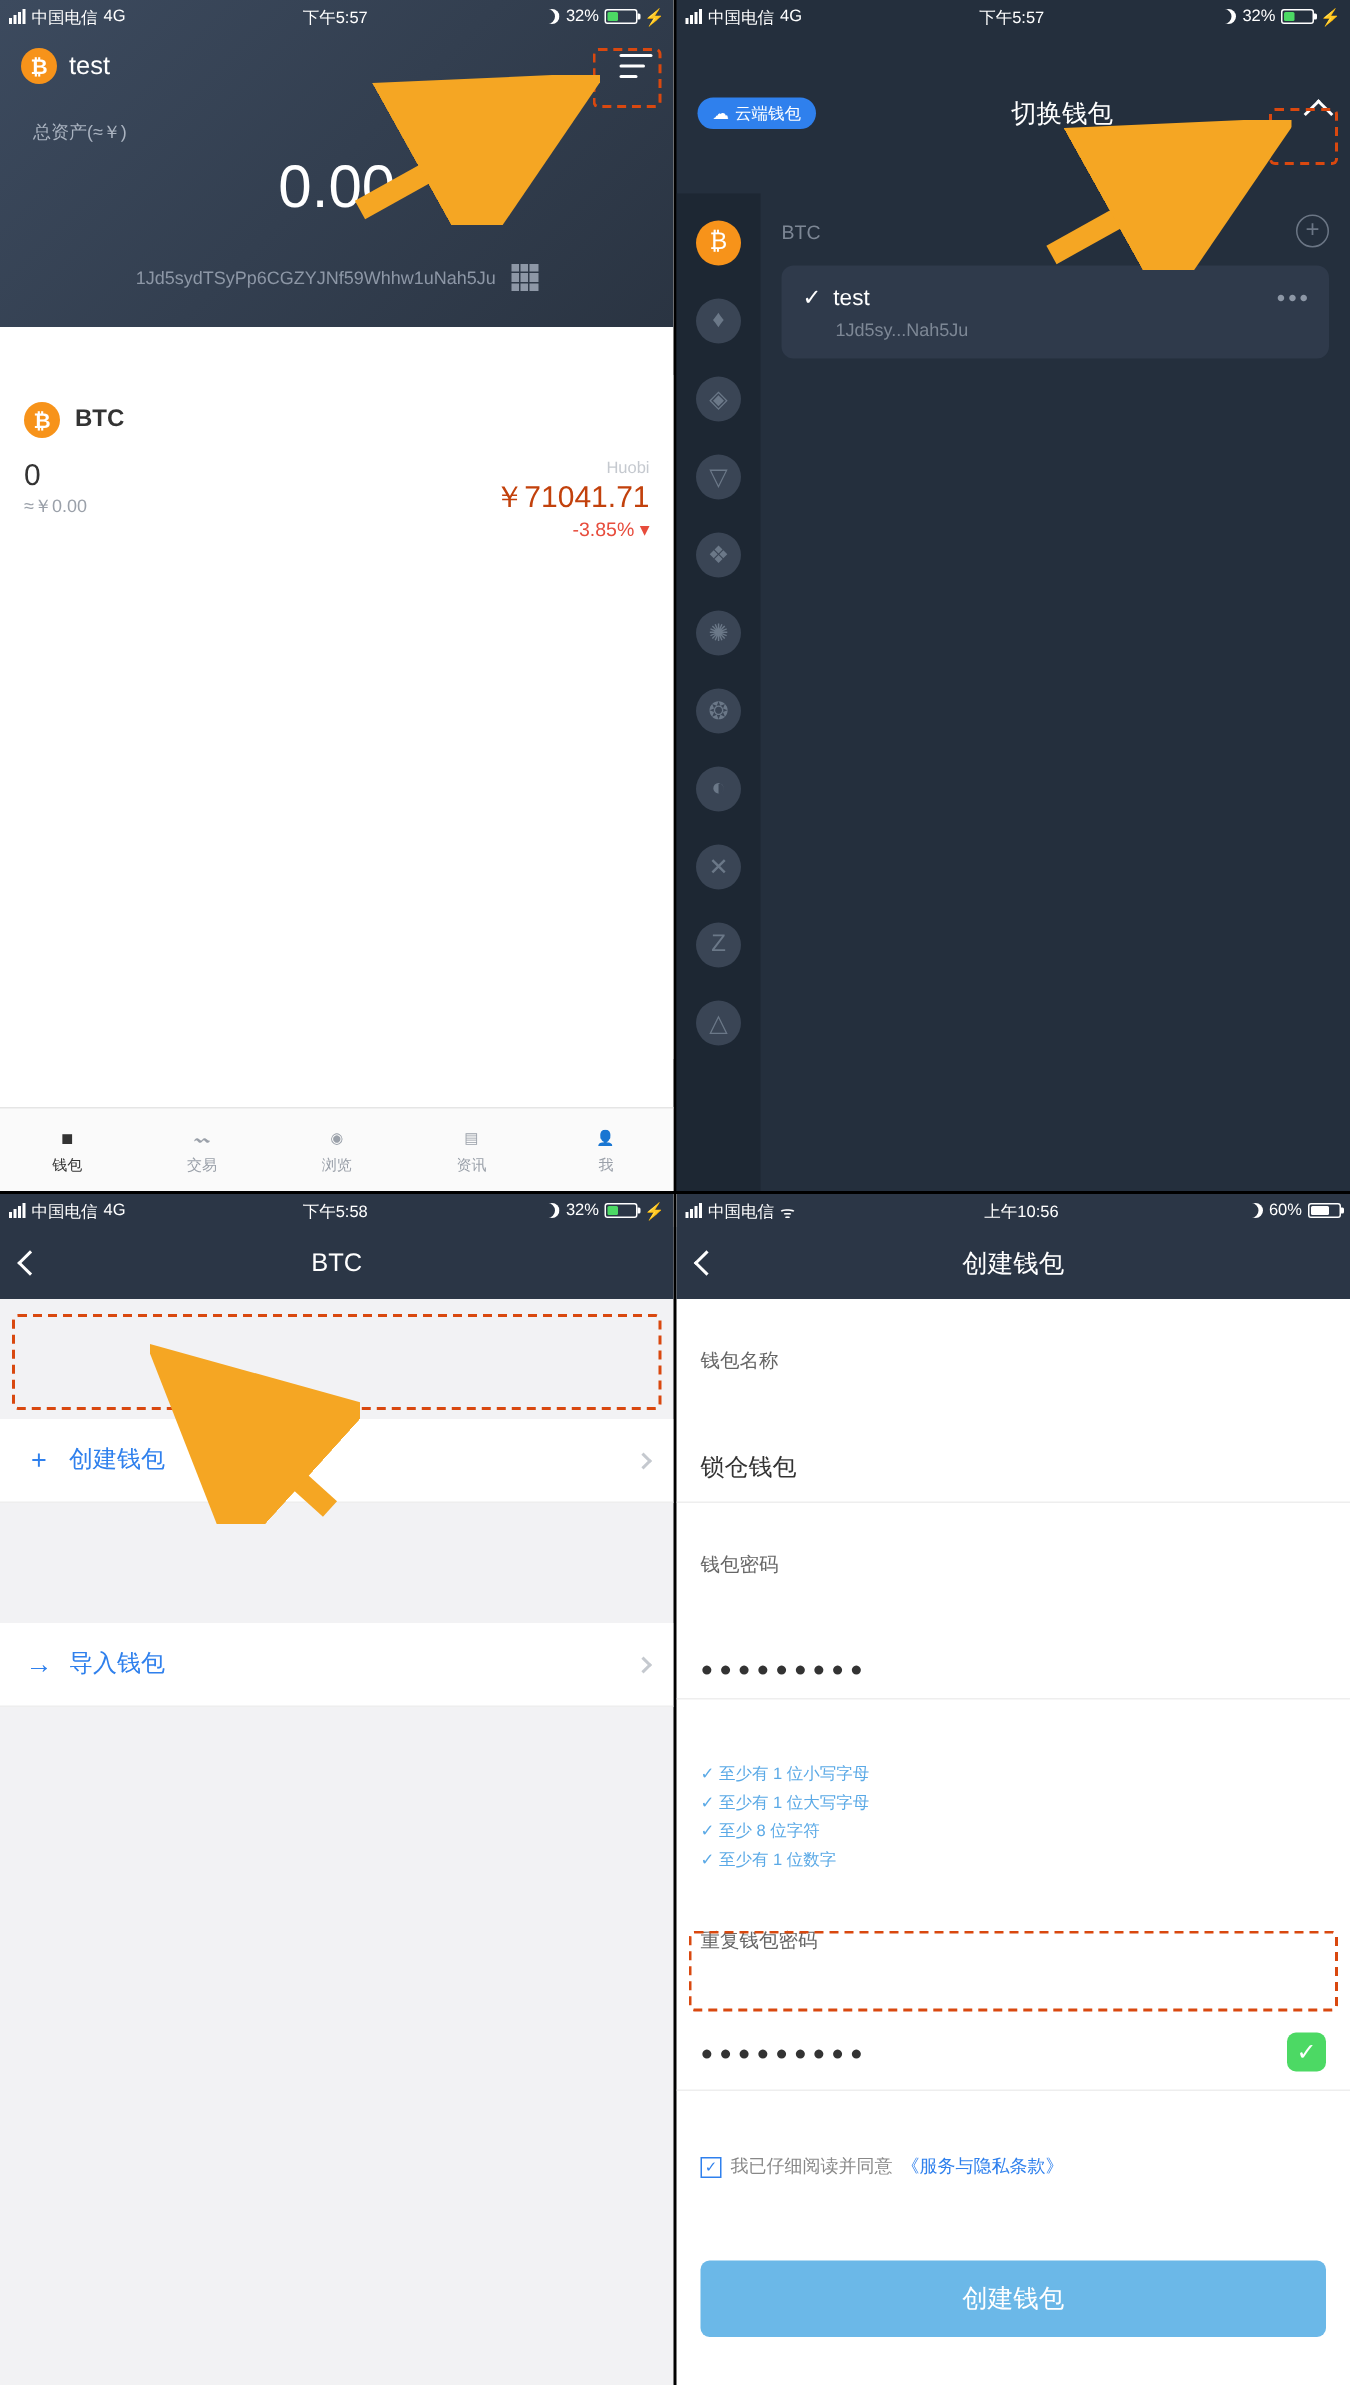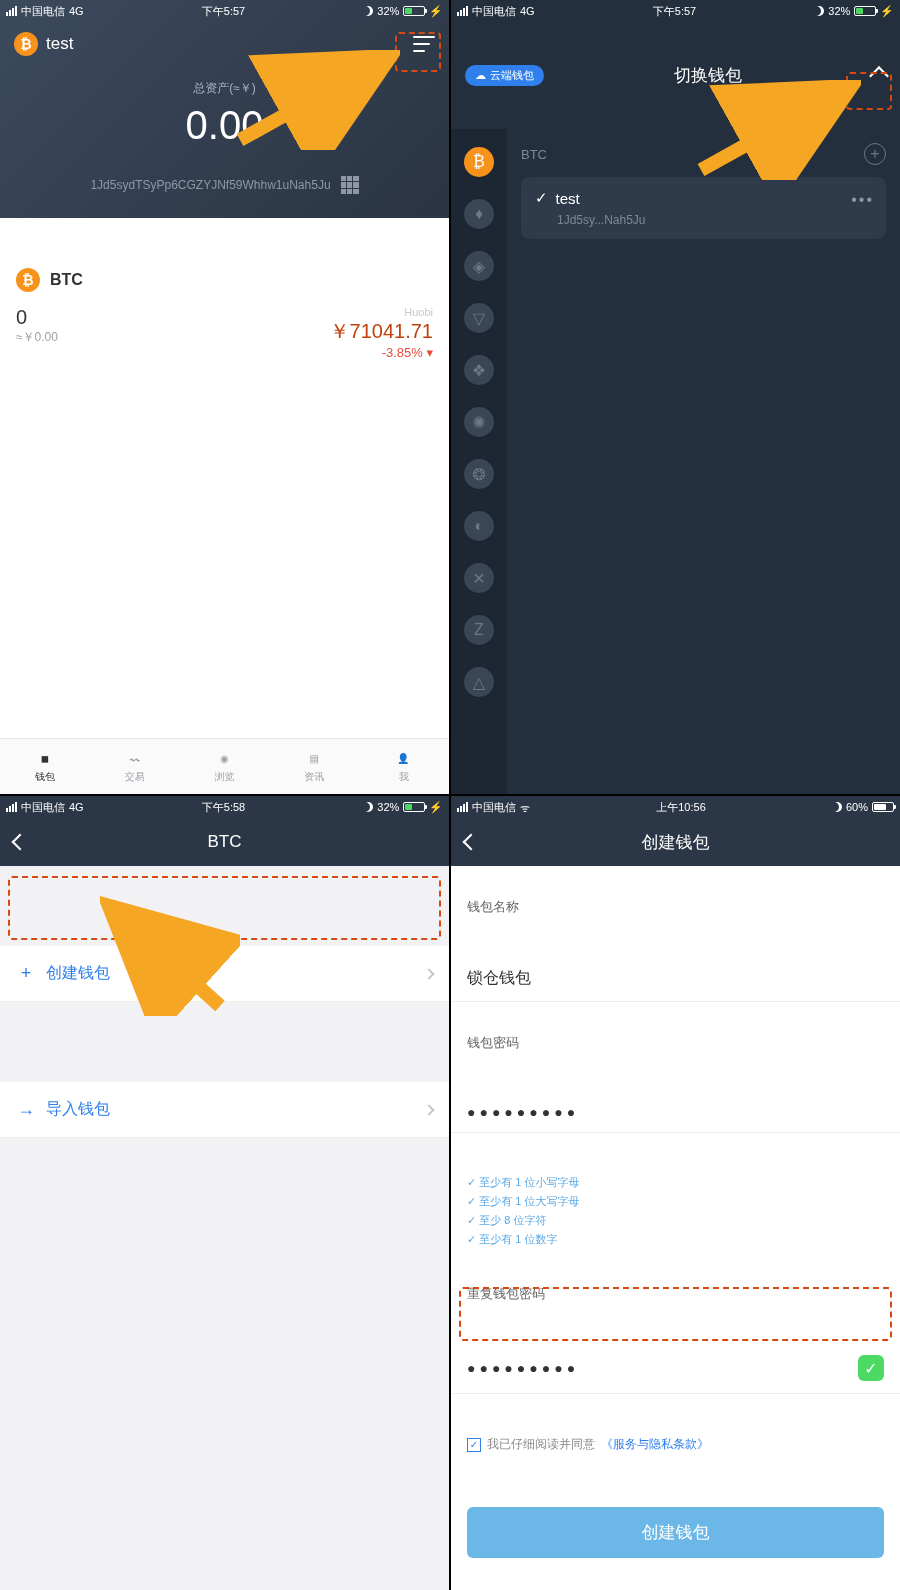--- a/index.html
+++ b/index.html
@@ -21,21 +21,21 @@
 .moon{width:10px;height:10px;border-radius:50%;box-shadow:inset -3px 0 0 0 #fff;display:inline-block;}
 
 .s1-top{background:#3a4759;background:linear-gradient(135deg,#3c4a5e 0%,#2a3442 100%);position:relative;padding-bottom:24px;}
 .s1-header{display:flex;align-items:center;justify-content:space-between;padding:10px 14px;}
 .btc-icon{width:24px;height:24px;border-radius:50%;background:#f7931a;color:#fff;display:inline-flex;align-items:center;justify-content:center;font-weight:700;font-size:14px;}
 .s1-title{color:#fff;font-size:17px;margin-left:8px;}
 .menu-lines{width:22px;height:16px;display:flex;flex-direction:column;justify-content:space-between;}
 .menu-lines span{display:block;height:2px;background:#fff;border-radius:1px;}
 .menu-lines span:nth-child(2){width:75%;}
 .menu-lines span:nth-child(3){width:55%;}
-.asset-label{text-align:center;color:#aab3c0;font-size:12px;margin-top:14px;}
+.asset-label{text-align:left;color:#aab3c0;font-size:12px;margin-top:14px;margin-left:22px;}
 .asset-value{text-align:center;color:#fff;font-size:40px;font-weight:300;margin-top:6px;}
 .addr-row{display:flex;align-items:center;justify-content:center;gap:10px;margin-top:28px;padding:0 14px;}
 .addr{color:#8d97a6;font-size:12px;}
 .qr-mini{width:18px;height:18px;display:inline-grid;grid-template-columns:repeat(3,1fr);grid-template-rows:repeat(3,1fr);gap:1px;}
 .qr-mini span{background:#8d97a6;}
 .s1-body{background:#fff;flex:1;padding:18px 16px 0;}
 .coin-row{display:flex;align-items:center;gap:10px;}
 .coin-name{font-size:16px;font-weight:600;color:#333;}
 .price-block{display:flex;justify-content:space-between;margin-top:14px;}
 .amt{font-size:20px;color:#333;}

